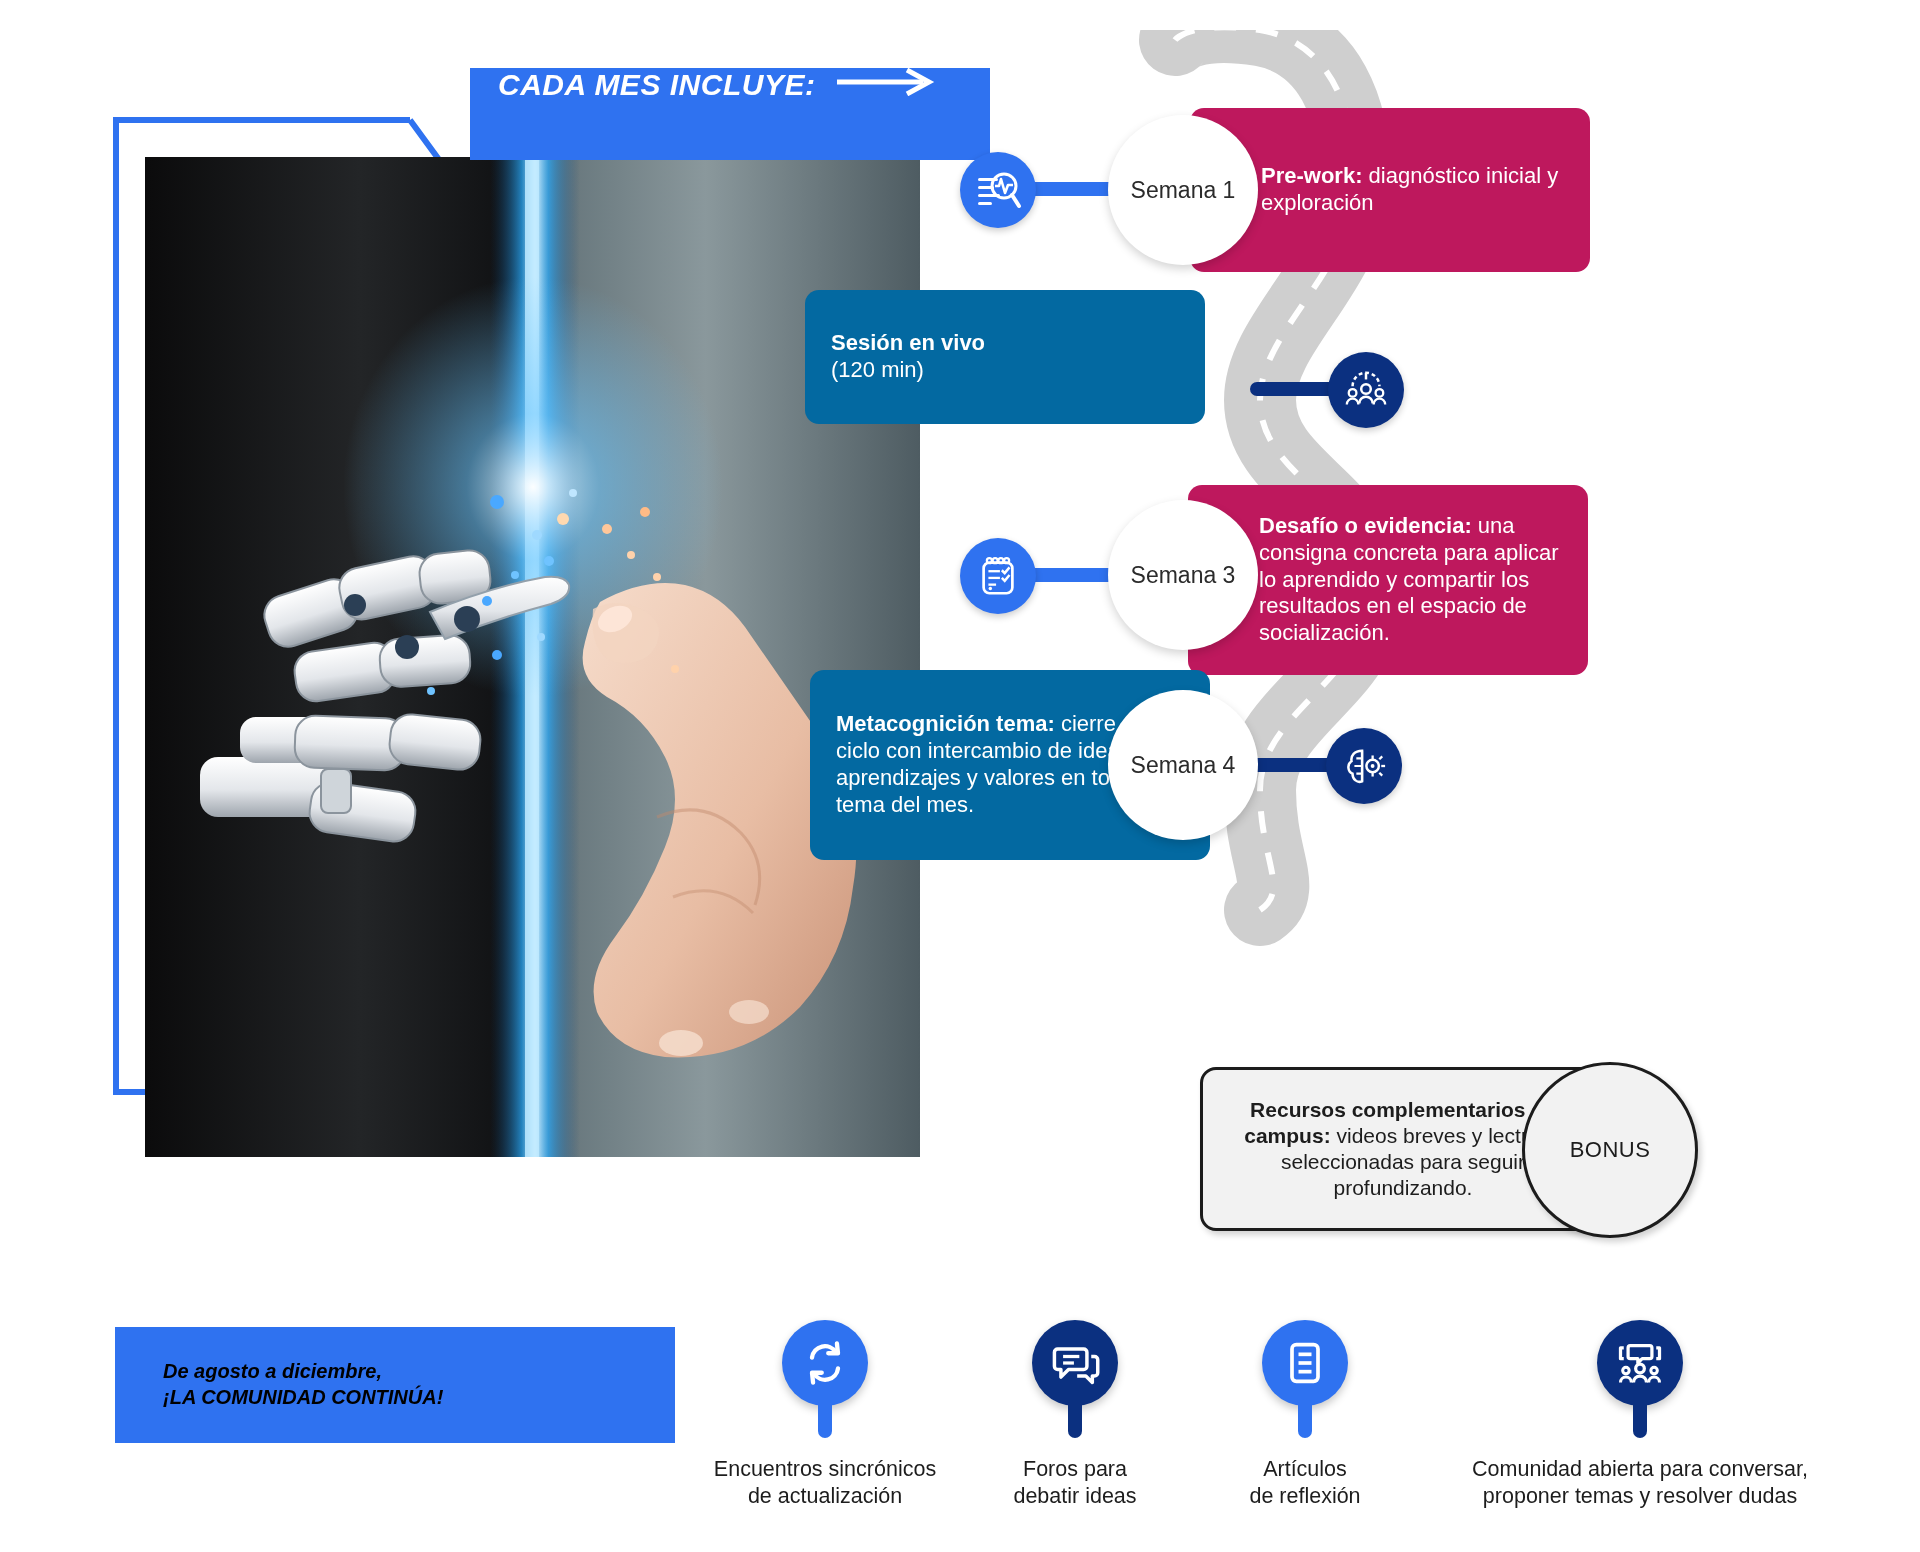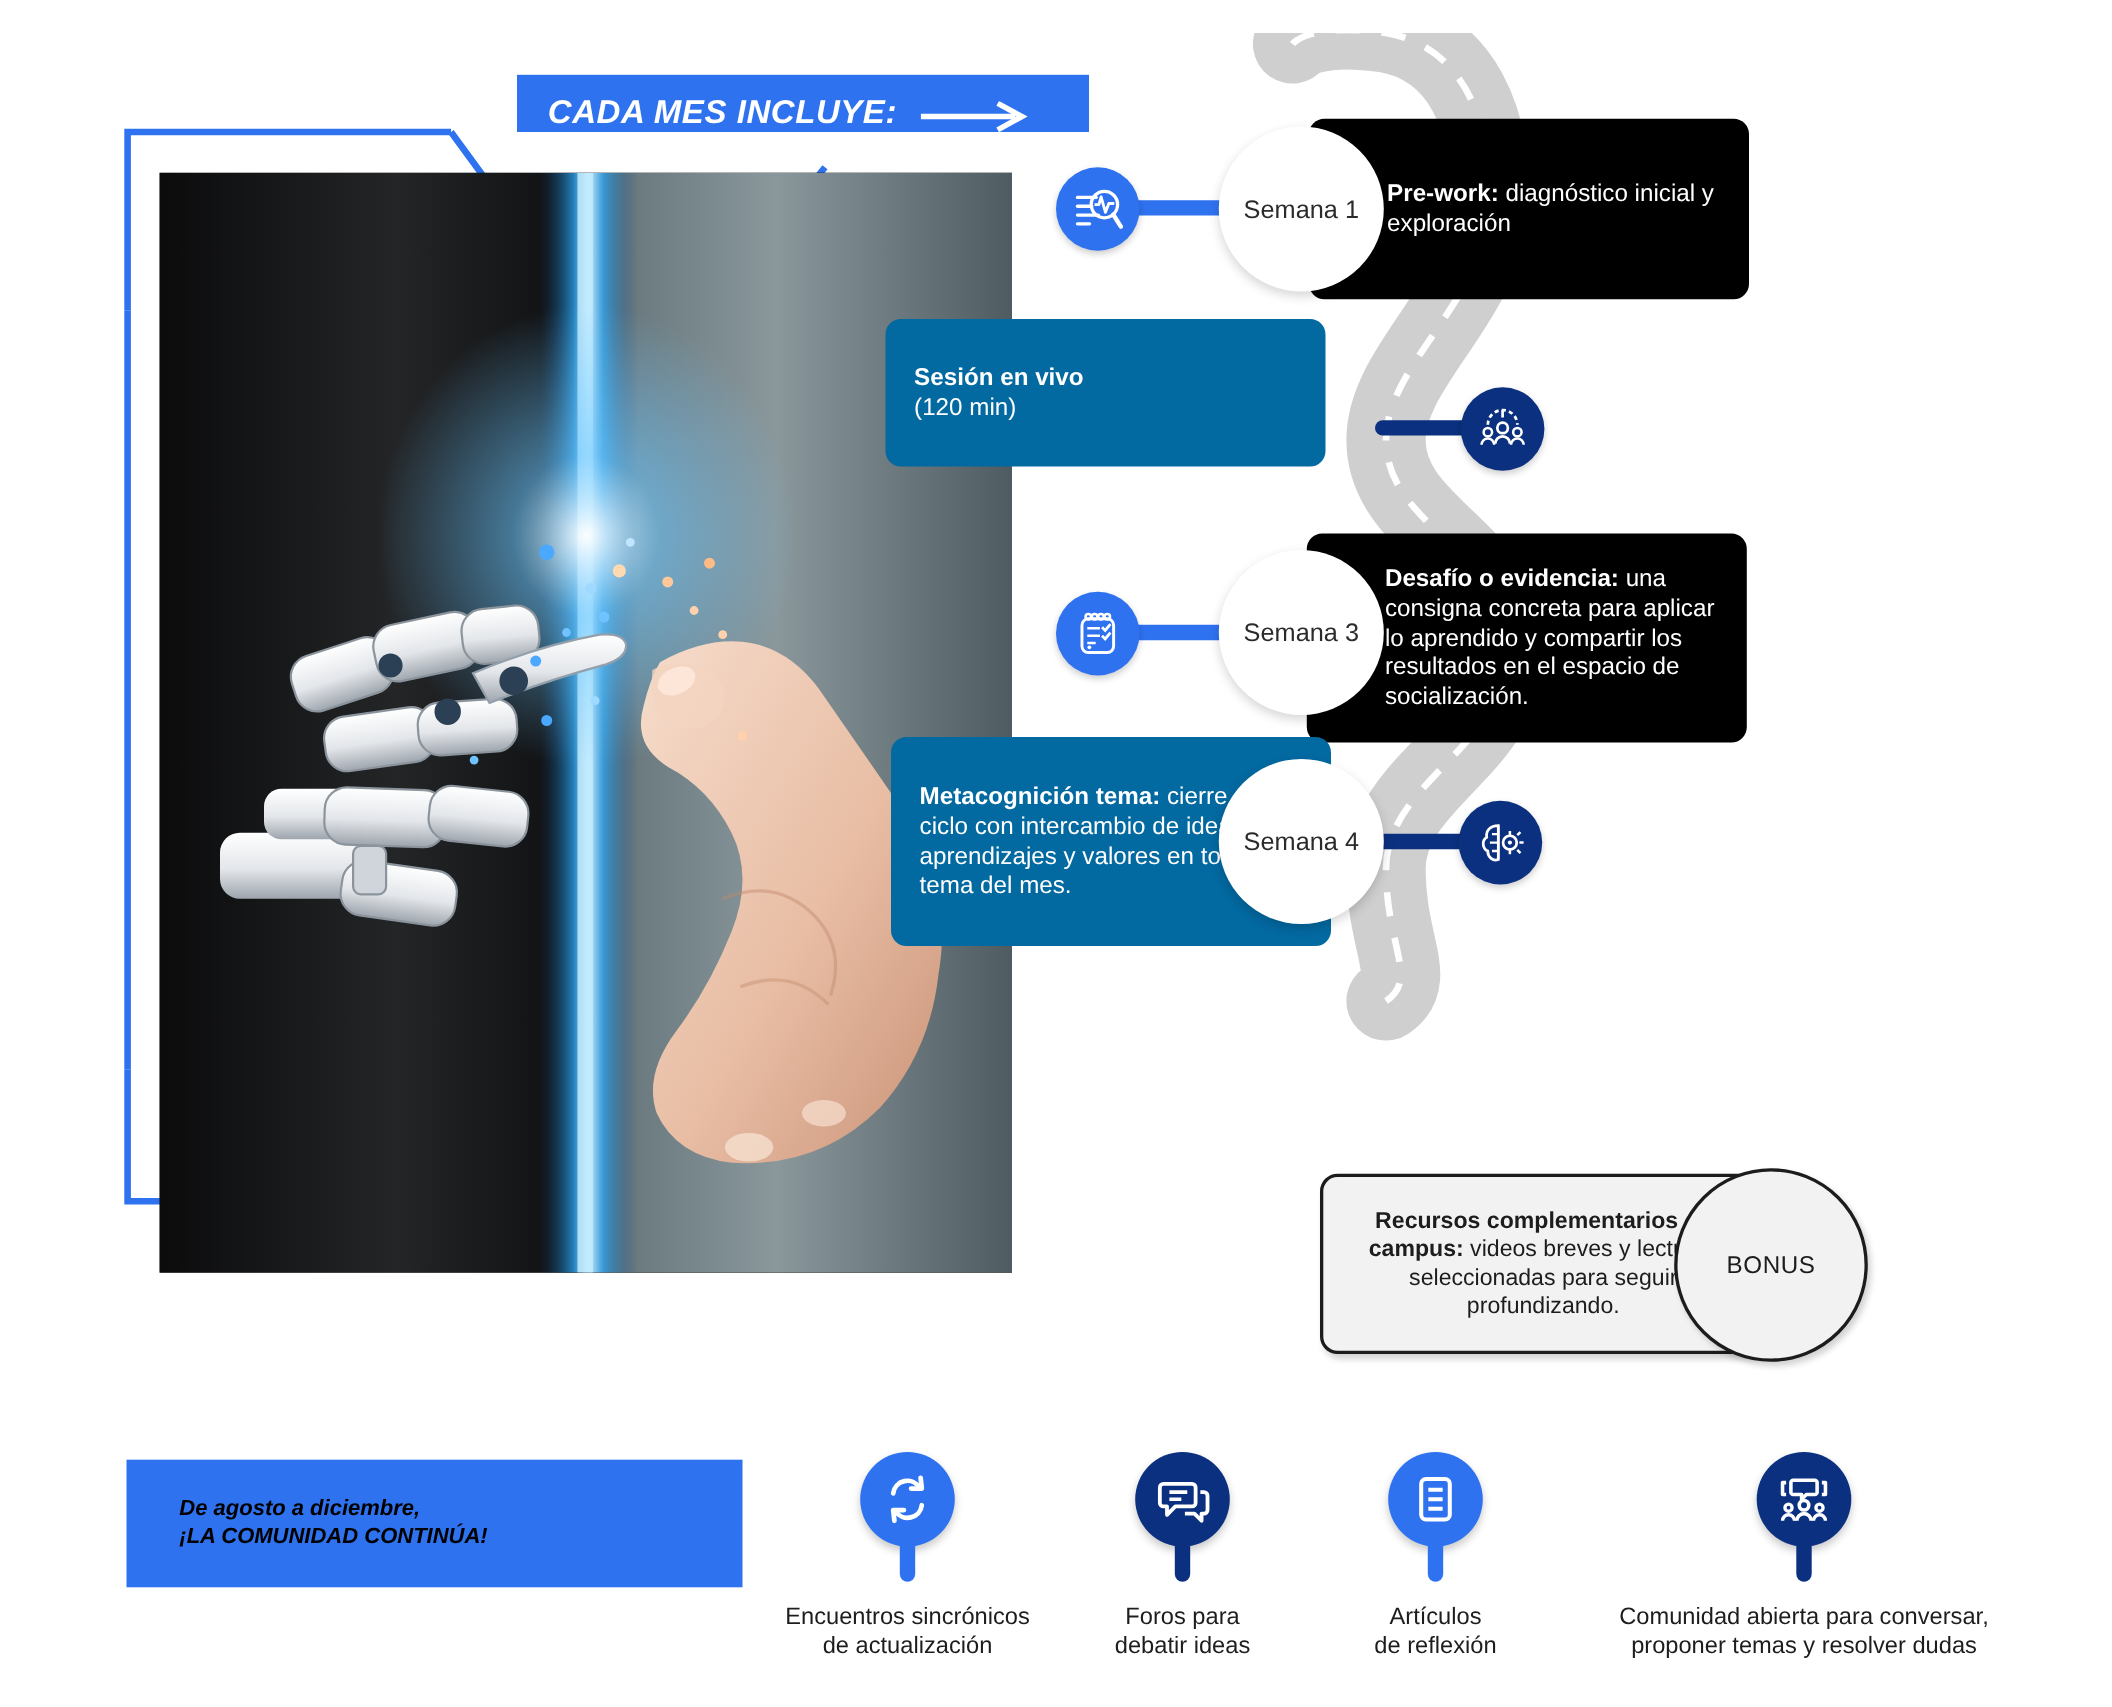--- a/index.html
+++ b/index.html
@@ -18,22 +18,22 @@
   
   #frame-svg{position:absolute;left:0;top:0;width:100%;height:100%;pointer-events:none;}
   #photo-box{
     position:absolute;left:35px;top:45px;width:775px;height:1000px;
     background:#111;overflow:hidden;
   }
   #photo-canvas{position:absolute;left:0;top:0;width:100%;height:100%;}
 
   
   #header-banner{
-    position:absolute;left:470px;top:68px;width:520px;height:52px;
-    background:#2f72f0;display:flex;align-items:flex-end;
+    position:absolute;left:470px;top:68px;width:520px;height:92px;
+    background:#2f72f0;display:flex;align-items:flex-start;
   }
   #header-banner .txt{
     color:#fff;font-style:italic;font-weight:bold;font-size:30px;
     letter-spacing:.5px;margin-left:28px;white-space:nowrap;
   }
   #header-arrow{margin-left:22px;}
 
   
   #roadmap{position:absolute;left:960px;top:30px;width:940px;height:1020px;}
   #road-svg{position:absolute;left:0;top:0;width:100%;height:100%;}
@@ -46,21 +46,21 @@
   }
 
   .info-card{
     position:absolute;z-index:4;box-sizing:border-box;
     color:#fff;font-size:22px;line-height:1.22;
     display:flex;align-items:center;
   }
   .info-card .inner{padding:18px 26px;}
   .info-card b{font-weight:bold;}
 
-  .card-blue{background:#000000;}
+  .card-blue{background:#be185d;}
   .card-navy{background:#0369a1;}
 
   .side-icon{
     position:absolute;width:76px;height:76px;border-radius:50%;
     display:flex;align-items:center;justify-content:center;z-index:7;
     box-shadow:0 3px 7px rgba(0,0,0,.2);
   }
   .si-blue{background:#2f72f0;}
   .si-navy{background:#0b3080;}
   .connector{position:absolute;height:14px;border-radius:7px;z-index:5;}

